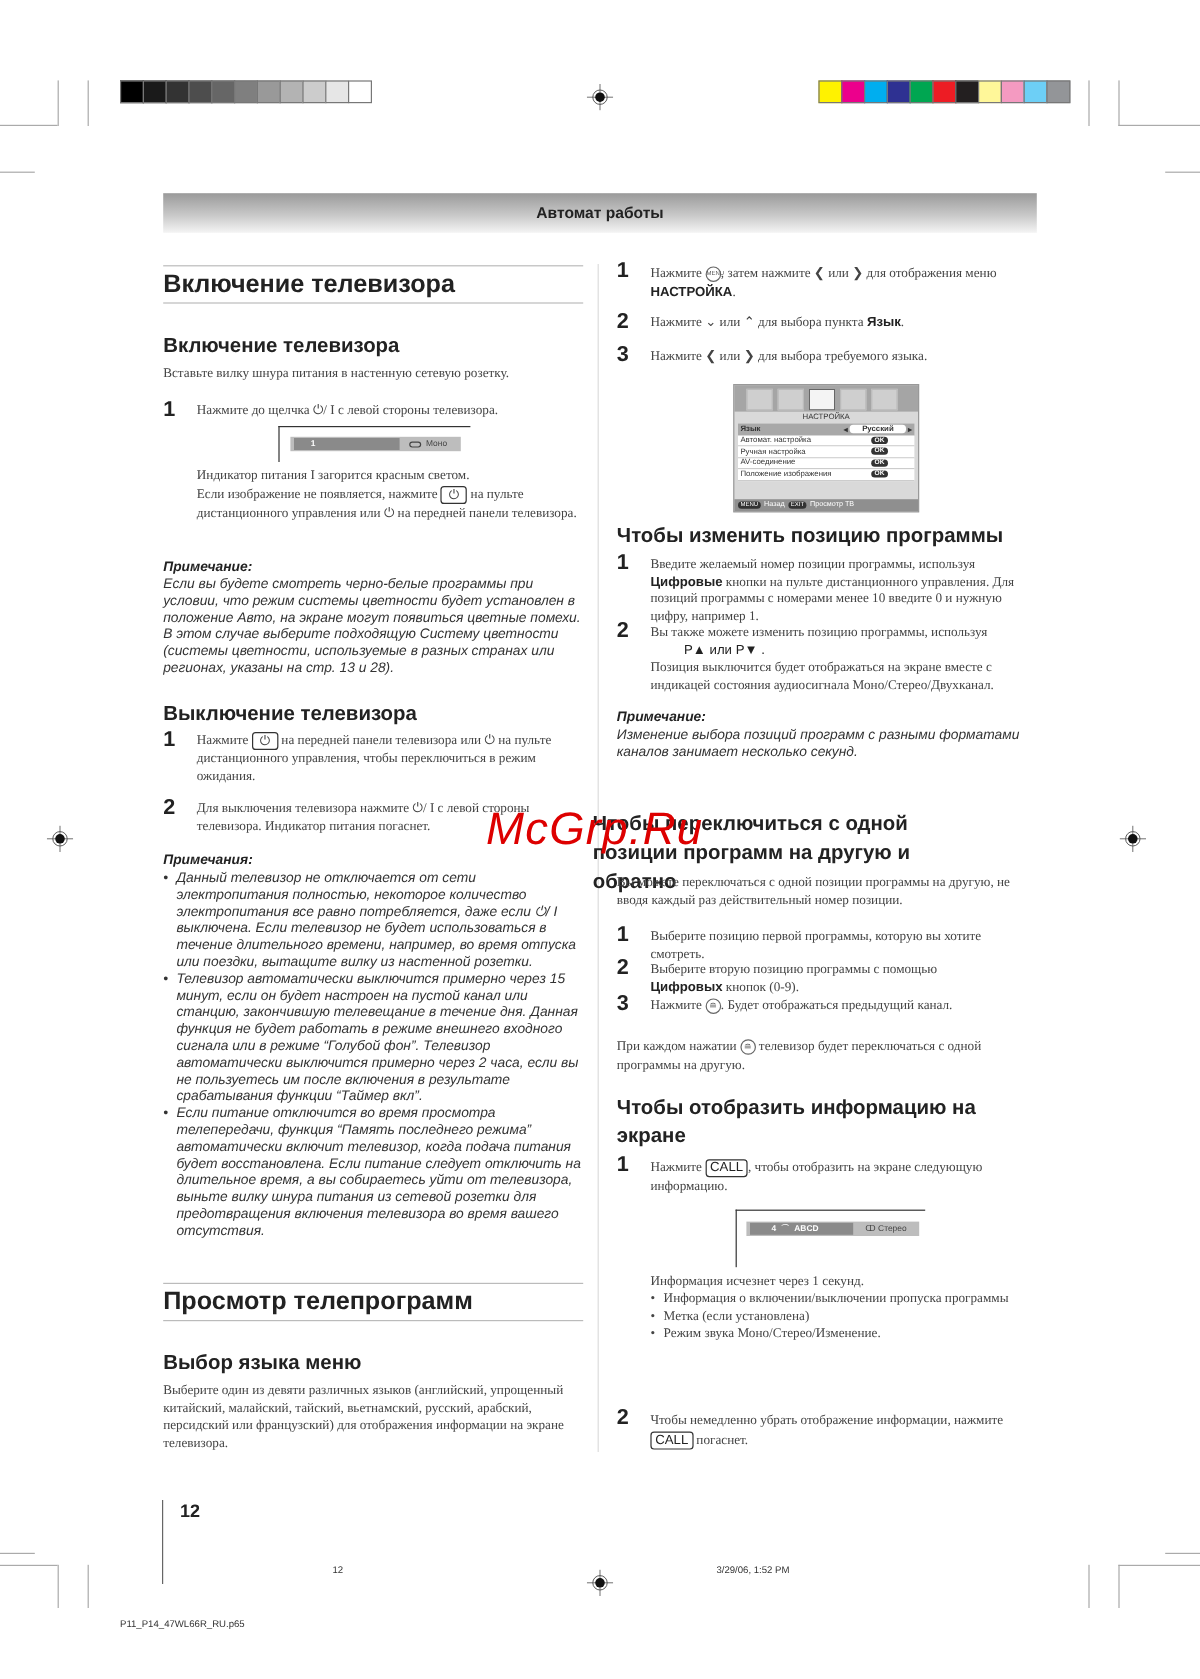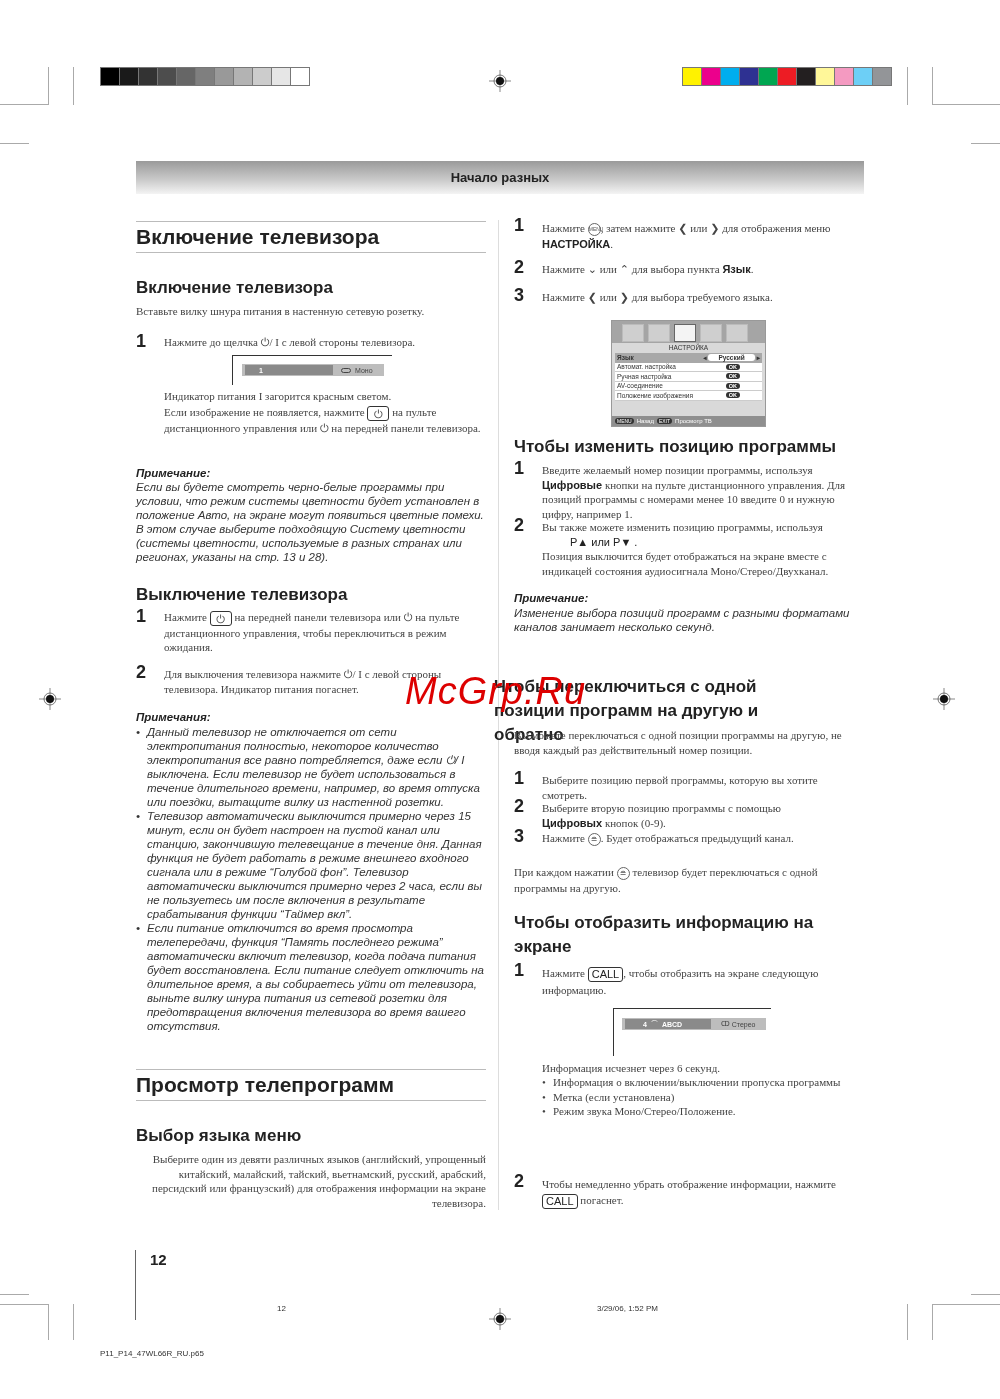--- a/index.html
+++ b/index.html
@@ -123,21 +123,21 @@
     <circle cx="11" cy="11" r="4" fill="#111"></circle>
 </svg>
 <svg class="reg" style="left:489px;top:1308px;" viewBox="0 0 22 22">
   <line x1="11" y1="0" x2="11" y2="22" stroke="#555" stroke-width="0.7"></line>
     <line x1="0" y1="11" x2="22" y2="11" stroke="#555" stroke-width="0.7"></line>
   <circle cx="11" cy="11" r="6" fill="none" stroke="#555" stroke-width="0.8"></circle>
     <circle cx="11" cy="11" r="4" fill="#111"></circle>
 </svg>
 
 <div class="header-bar">
-  <span>Начало разных</span>
+  <span>Автомат работы</span>
 </div>
 
 <div class="col-divider"></div>
 
 <div class="h1-wrap" style="left:136px;top:221px;width:350px;height:32px;">
   <div class="h1">Включение телевизора</div>
 </div>
 
 <div class="abs h2" style="left:136px;top:276px;">Включение телевизора</div>
 <div class="abs body" style="left:136px;top:304px;width:350px;">Вставьте вилку шнура питания в настенную сетевую розетку.</div>
@@ -177,21 +177,21 @@
 <ul class="abs note bul" id="left-notes" style="left:136px;top:725px;width:352px;">
     <li>Данный телевизор не отключается от сети электропитания полностью, некоторое количество электропитания все равно потребляется, даже если ⏻/ I выключена. Если телевизор не будет использоваться в течение длительного времени, например, во время отпуска или поездки, вытащите вилку из настенной розетки.</li>
     <li>Телевизор автоматически выключится примерно через 15 минут, если он будет настроен на пустой канал или станцию, закончившую телевещание в течение дня. Данная функция не будет работать в режиме внешнего входного сигнала или в режиме “Голубой фон”. Телевизор автоматически выключится примерно через 2 часа, если вы не пользуетесь им после включения в результате срабатывания функции “Таймер вкл”.</li>
     <li>Если питание отключится во время просмотра телепередачи, функция “Память последнего режима” автоматически включит телевизор, когда подача питания будет восстановлена. Если питание следует отключить на длительное время, а вы собираетесь уйти от телевизора, выньте вилку шнура питания из сетевой розетки для предотвращения включения телевизора во время вашего отсутствия.</li>
   </ul>
 
 <div class="h1-wrap" style="left:136px;top:1069px;width:350px;height:32px;">
   <div class="h1">Просмотр телепрограмм</div>
 </div>
 <div class="abs h2" style="left:136px;top:1124px;">Выбор языка меню</div>
-<div class="abs body" style="left:136px;top:1152px;width:350px;text-align:right;">Выберите один из девяти различных языков (английский, упрощенный китайский, малайский, тайский, вьетнамский, русский, арабский, персидский или французский) для отображения информации на экране телевизора.</div>
+<div class="abs body" style="left:136px;top:1152px;width:350px;">Выберите один из девяти различных языков (английский, упрощенный китайский, малайский, тайский, вьетнамский, русский, арабский, персидский или французский) для отображения информации на экране телевизора.</div>
 
 <div class="step-num" style="left:514px;top:215px;">1</div>
 <div class="abs body" style="left:542px;top:220px;width:320px;line-height:16px;">
   <span>Нажмите</span>
   <span class="circ-icon">MENU</span><span>, затем нажмите ❮ или ❯ для отображения меню</span>
   <span class="bold-sans">НАСТРОЙКА</span><span>.</span>
 </div>
 <div class="step-num" style="left:514px;top:257px;">2</div>
 <div class="abs body" style="left:542px;top:262px;width:320px;">
   <span>Нажмите ⌄ или ⌃ для выбора пункта</span>
@@ -290,25 +290,25 @@
 <div class="osd-bar" style="left:622px;top:1018px;width:144px;">
   <div class="osd-dark" style="width:86px;margin-left:3px;padding-left:18px;gap:4px;">
     <span>4</span>
     <span>⌒</span>
     <span>ABCD</span>
   </div>
   <span style="margin-left:10px;color:#444;">ↀ</span>
   <span style="margin-left:2px;color:#444;">Стерео</span>
 </div>
 
-<div class="abs body" style="left:542px;top:1061px;width:322px;">Информация исчезнет через 6 секунд.</div>
+<div class="abs body" style="left:542px;top:1061px;width:322px;">Информация исчезнет через 1 секунд.</div>
 <ul class="abs body bul" id="info-bullets" style="left:542px;top:1075px;width:300px;">
     <li>Информация о включении/выключении пропуска программы</li>
     <li>Метка (если установлена)</li>
-    <li>Режим звука Моно/Стерео/Положение.</li>
+    <li>Режим звука Моно/Стерео/Изменение.</li>
   </ul>
 <div class="step-num" style="left:514px;top:1171px;">2</div>
 <div class="abs body" style="left:542px;top:1176px;width:330px;line-height:16px;">
   <span>Чтобы немедленно убрать отображение информации, нажмите</span><br>
   <span class="btn-box">CALL</span>
   <span>погаснет.</span>
 </div>
 
 <div class="watermark">McGrp.Ru</div>
 

